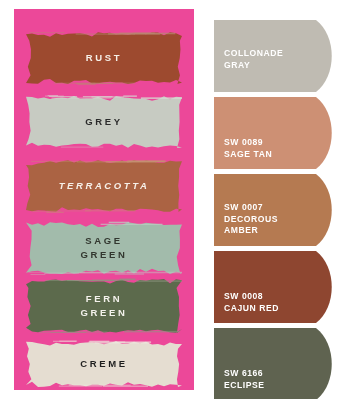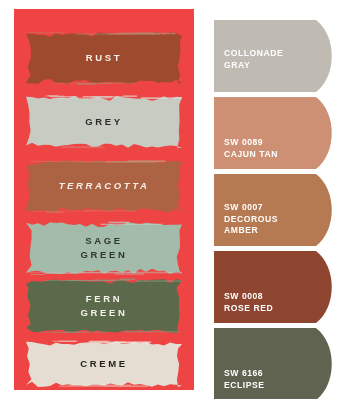--- a/index.html
+++ b/index.html
@@ -16,21 +16,21 @@
     overflow: hidden;
   }
 
   
   #left-panel {
     position: absolute;
     left: 14px;
     top: 9px;
     width: 180px;
     height: 381px;
-    background: #ef4444;
+    background: #ec4899;
   }
 
   .swatch {
     position: absolute;
     left: 12px;
     width: 156px;
     display: flex;
     align-items: center;
     justify-content: center;
   }
@@ -214,38 +214,38 @@
         </div>
         <div class="chip-text" style="color: rgb(255, 255, 255); top: 28px;"><div style="white-space: pre-line;">COLLONADE
 GRAY</div></div>
       </div>
       <div class="chip" style="top: 88px; height: 72px;">
         <div class="chip-shape">
           <svg viewBox="0 0 124 72" preserveAspectRatio="none">
             <path d="M 0 0 L 102 0 C 123 15.8, 123 56.2, 102 72 L 0 72 Z" fill="#cd9074"></path>
           </svg>
         </div>
-        <div class="chip-text" style="color: rgb(255, 255, 255); top: 40px;"><div>SW 0089</div><div style="white-space: pre-line;">CAJUN TAN</div></div>
+        <div class="chip-text" style="color: rgb(255, 255, 255); top: 40px;"><div>SW 0089</div><div style="white-space: pre-line;">SAGE TAN</div></div>
       </div>
       <div class="chip" style="top: 165px; height: 72px;">
         <div class="chip-shape">
           <svg viewBox="0 0 124 72" preserveAspectRatio="none">
             <path d="M 0 0 L 102 0 C 123 15.8, 123 56.2, 102 72 L 0 72 Z" fill="#b57a51"></path>
           </svg>
         </div>
         <div class="chip-text" style="color: rgb(255, 255, 255); top: 28px;"><div>SW 0007</div><div style="white-space: pre-line;">DECOROUS
 AMBER</div></div>
       </div>
       <div class="chip" style="top: 242px; height: 72px;">
         <div class="chip-shape">
           <svg viewBox="0 0 124 72" preserveAspectRatio="none">
             <path d="M 0 0 L 102 0 C 123 15.8, 123 56.2, 102 72 L 0 72 Z" fill="#8e4630"></path>
           </svg>
         </div>
-        <div class="chip-text" style="color: rgb(255, 255, 255); top: 40px;"><div>SW 0008</div><div style="white-space: pre-line;">ROSE RED</div></div>
+        <div class="chip-text" style="color: rgb(255, 255, 255); top: 40px;"><div>SW 0008</div><div style="white-space: pre-line;">CAJUN RED</div></div>
       </div>
       <div class="chip" style="top: 319px; height: 72px;">
         <div class="chip-shape">
           <svg viewBox="0 0 124 72" preserveAspectRatio="none">
             <path d="M 0 0 L 102 0 C 123 15.8, 123 56.2, 102 72 L 0 72 Z" fill="#5f6350"></path>
           </svg>
         </div>
         <div class="chip-text" style="color: rgb(255, 255, 255); top: 40px;"><div>SW 6166</div><div style="white-space: pre-line;">ECLIPSE</div></div>
       </div>
     </div>

